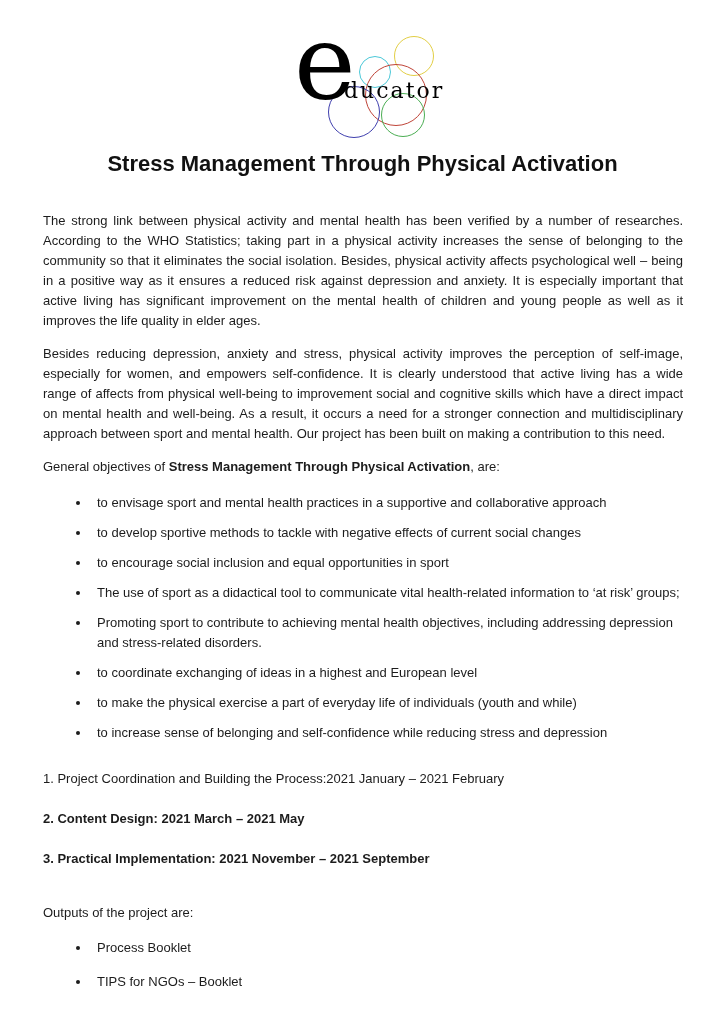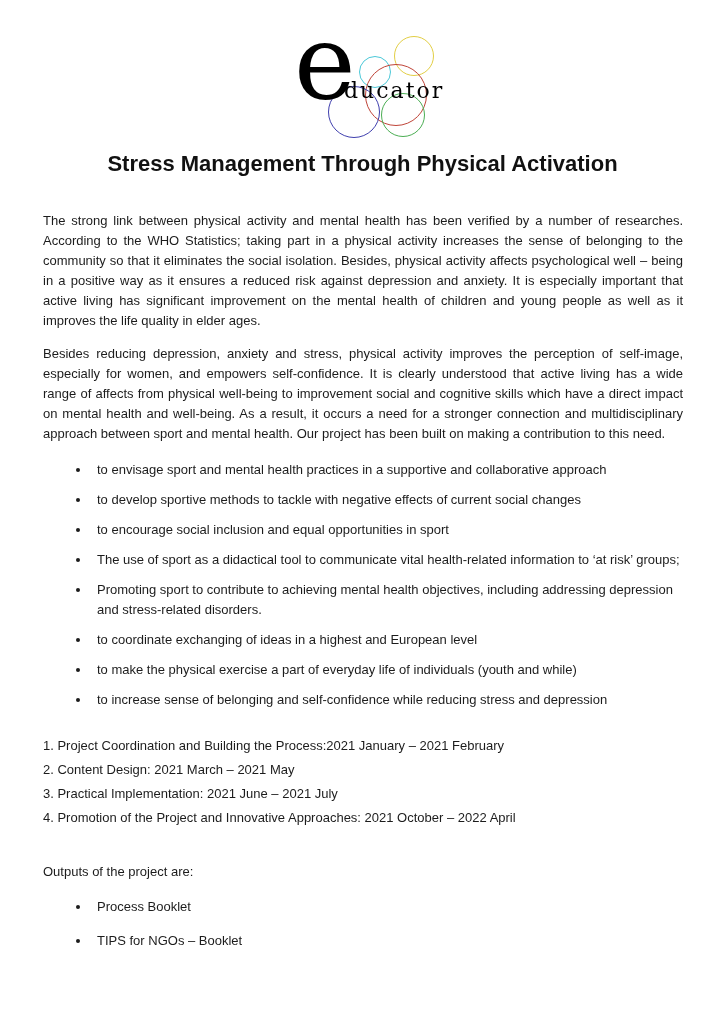--- a/index.html
+++ b/index.html
@@ -71,21 +71,21 @@
   ul.bullets {
     margin: 16px 0 0;
     padding: 0 0 0 48px;
     list-style: disc outside;
   }
   ul.bullets li { margin: 0 0 10px; padding-left: 6px; }
 
   .wp-intro { margin: 27px 0 0; }
   .phases { margin-top: 26px; }
   .phase { margin: 0; }
-  .phase + .phase { margin-top: 4px; }
+  .phase + .phase { margin-top: 20px; font-weight: bold; }
 
   .outputs-intro { margin: 34px 0 0; }
   ul.outputs {
     margin: 15px 0 0;
     padding: 0 0 0 48px;
     list-style: disc outside;
   }
   ul.outputs li { margin: 0 0 14px; padding-left: 6px; }
 </style>
 </head>
@@ -104,38 +104,38 @@
   </div>
 
   <h1 class="title">Stress Management Through Physical Activation</h1>
 
   <div class="content">
 
     <p class="para para-first">The strong link between physical activity and mental health has been verified by a number of researches. According to the WHO Statistics; taking part in a physical activity increases the sense of belonging to the community so that it eliminates the social isolation. Besides, physical activity affects psychological well – being in a positive way as it ensures a reduced risk against depression and anxiety. It is especially important that active living has significant improvement on the mental health of children and young people as well as it improves the life quality in elder ages.</p>
 
     <p class="para">Besides reducing depression, anxiety and stress, physical activity improves the perception of self-image, especially for women, and empowers self-confidence. It is clearly understood that active living has a wide range of affects from physical well-being to improvement social and cognitive skills which have a direct impact on mental health and well-being. As a result, it occurs a need for a stronger connection and multidisciplinary approach between sport and mental health. Our project has been built on making a contribution to this need.</p>
 
+    <p class="gen-line"><span>General objectives of </span><b>Stress Management Through Physical Activation</b><span>, are:</span></p>
 
     <ul class="bullets">
       <li>to envisage sport and mental health practices in a supportive and collaborative approach</li>
       <li>to develop sportive methods to tackle with negative effects of current social changes</li>
       <li>to encourage social inclusion and equal opportunities in sport</li>
       <li>The use of sport as a didactical tool to communicate vital health-related information to ‘at risk’ groups;</li>
       <li>Promoting sport to contribute to achieving mental health objectives, including addressing depression and stress-related disorders.</li>
       <li>to coordinate exchanging of ideas in a highest and European level</li>
       <li>to make the physical exercise a part of everyday life of individuals (youth and while)</li>
       <li>to increase sense of belonging and self-confidence while reducing stress and depression</li>
     </ul>
 
 
     <div class="phases">
       <p class="phase">1. Project Coordination and Building the Process:2021 January – 2021 February</p>
       <p class="phase">2. Content Design: 2021 March – 2021 May</p>
-      <p class="phase">3. Practical Implementation: 2021 June – 2021 July</p>
-      <p class="phase">4. Promotion of the Project and Innovative Approaches: 2021 October – 2022 April</p>
+      <p class="phase">3. Practical Implementation: 2021 November – 2021 September</p>
     </div>
 
     <p class="outputs-intro">Outputs of the project are:</p>
 
     <ul class="outputs">
       <li>Process Booklet</li>
       <li>TIPS for NGOs – Booklet</li>
     </ul>
 
   </div>

